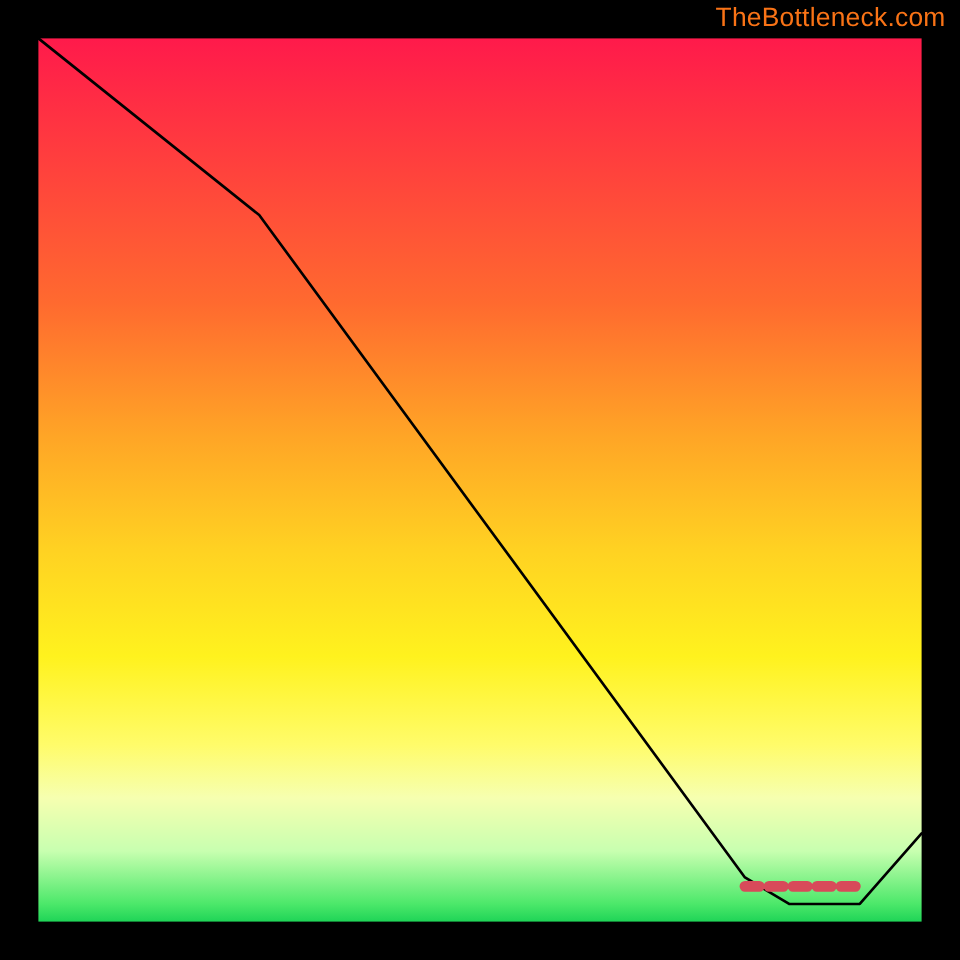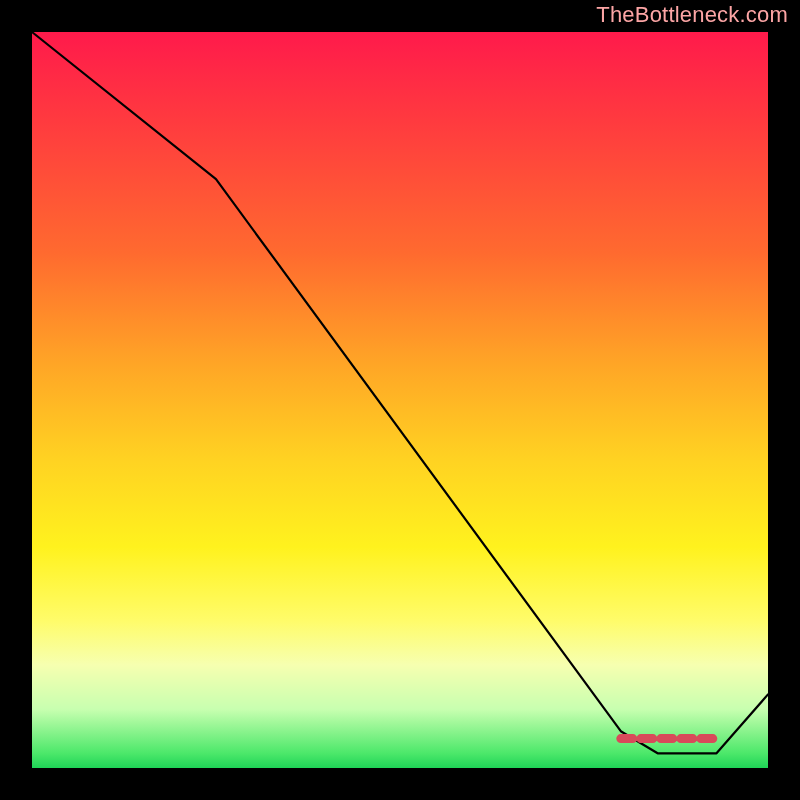--- a/index.html
+++ b/index.html
@@ -14,21 +14,21 @@
   .frame {
     position: relative;
     width: 800px;
     height: 800px;
     background: #000;
   }
   .watermark {
     position: absolute;
     top: 2px;
     right: 12px;
-    color: #fca5a5;
+    color: #f97316;
     font-size: 22px;
     font-weight: 500;
     letter-spacing: 0.2px;
     user-select: none;
   }
   .plot {
     position: absolute;
     left: 32px;
     top: 32px;
     width: 736px;

